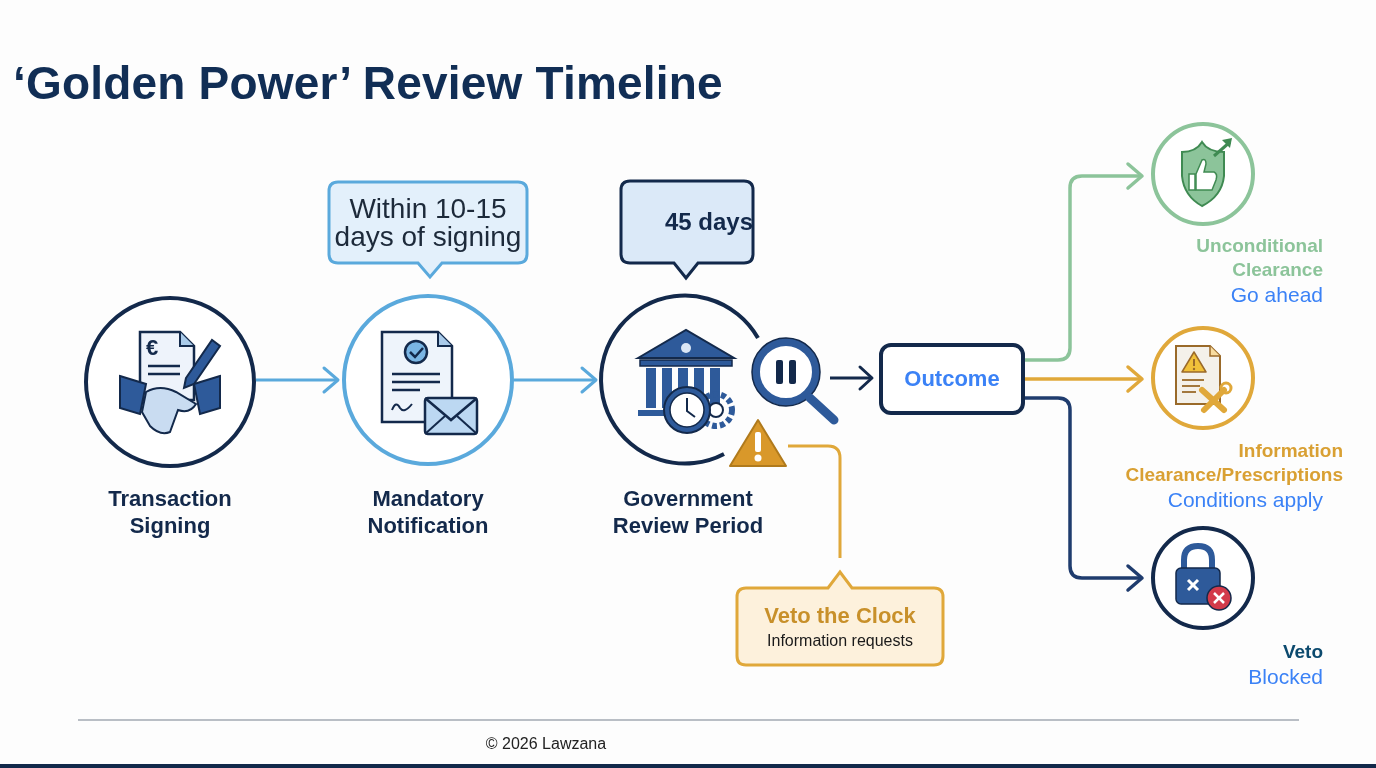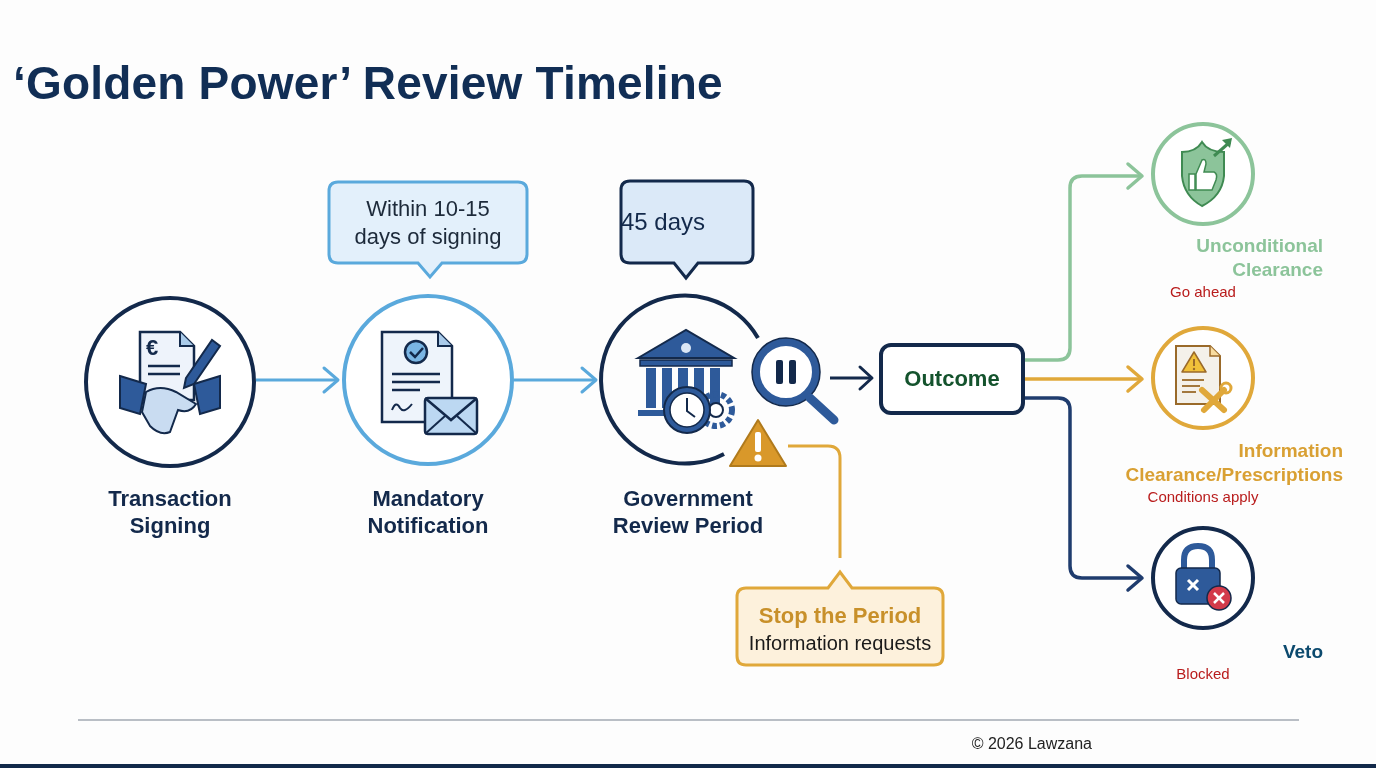--- a/index.html
+++ b/index.html
@@ -2,29 +2,29 @@
 <html><head>
 <meta charset="utf-8">
 <style>
   html, body { margin:0; padding:0; }
   body { width:1376px; height:768px; background:#fdfdfd; position:relative; overflow:hidden;
          font-family:"Liberation Sans", "DejaVu Sans", sans-serif; color:#0f2747; }
   .abs { position:absolute; }
   .title { left:0; top:56px; width:1128px; font-size:46px; font-weight:bold; color:#112e55; letter-spacing:0.2px;margin-left:13px; }
   svg.canvas { position:absolute; left:0; top:0; }
   .label { text-align:center; font-weight:bold; font-size:22px; line-height:27px; color:#13294b; }
-  .bubble-text { text-align:center; font-size:22px; line-height:28px; color:#1d2a3a; }
-  .bubble-bold { text-align:left; font-size:24px; font-weight:normal; color:#13294b; }
-  .outcome-text { text-align:center; font-size:22px; font-weight:bold; color:#14532d; }
+  .bubble-text { text-align:center; font-size:28px; line-height:28px; color:#1d2a3a; }
+  .bubble-bold { text-align:right; font-size:24px; font-weight:bold; color:#13294b; }
+  .outcome-text { text-align:center; font-size:22px; font-weight:bold; color:#3b82f6; }
   .res-title { text-align:right; font-weight:bold; font-size:19px; line-height:24px; }
-  .res-sub { text-align:center; font-size:15px; color:#b91c1c; }
+  .res-sub { text-align:right; font-size:21px; color:#3b82f6; }
   .stop-title { text-align:center; font-weight:bold; font-size:22px; color:#c8902a; }
-  .stop-sub { text-align:center; font-size:20px; color:#1a1a1a; }
+  .stop-sub { text-align:center; font-size:16px; color:#1a1a1a; }
   .footer-line { left:78px; top:719px; width:1221px; height:2px; background:#b9bec5; }
-  .footer-text { left:0; top:735px; width:1092px; text-align:right; font-size:16px; color:#222; }
+  .footer-text { left:0; top:735px; width:1092px; text-align:center; font-size:16px; color:#222; }
   .bottom-bar { left:0; top:764px; width:1376px; height:4px; background:#12294a; }
 </style>
 </head>
 <body>
 
 <div class="abs title">‘Golden Power’ Review Timeline</div>
 
 <svg class="canvas" width="1376" height="768" viewBox="0 0 1376 768">
 
   <g>
@@ -192,21 +192,21 @@
 </div>
 <div class="abs label" style="left:328px; top:485px; width:200px;">
   <div>Mandatory</div>
   <div>Notification</div>
 </div>
 <div class="abs label" style="left:588px; top:485px; width:200px;">
   <div>Government</div>
   <div>Review Period</div>
 </div>
 
-<div class="abs stop-title" style="left:737px; top:603px; width:206px;">Stop the Period</div>
+<div class="abs stop-title" style="left:737px; top:603px; width:206px;">Veto the Clock</div>
 <div class="abs stop-sub" style="left:737px; top:632px; width:206px;">Information requests</div>
 
 <div class="abs outcome-text" style="left:881px; top:366px; width:142px;">Outcome</div>
 
 <div class="abs res-title" style="left:1083px; top:234px; width:240px; color:#8cc49a;">
   <div>Unconditional</div>
   <div>Clearance</div>
 </div>
 <div class="abs res-sub" style="left:1083px; top:283px; width:240px;">Go ahead</div>
 

